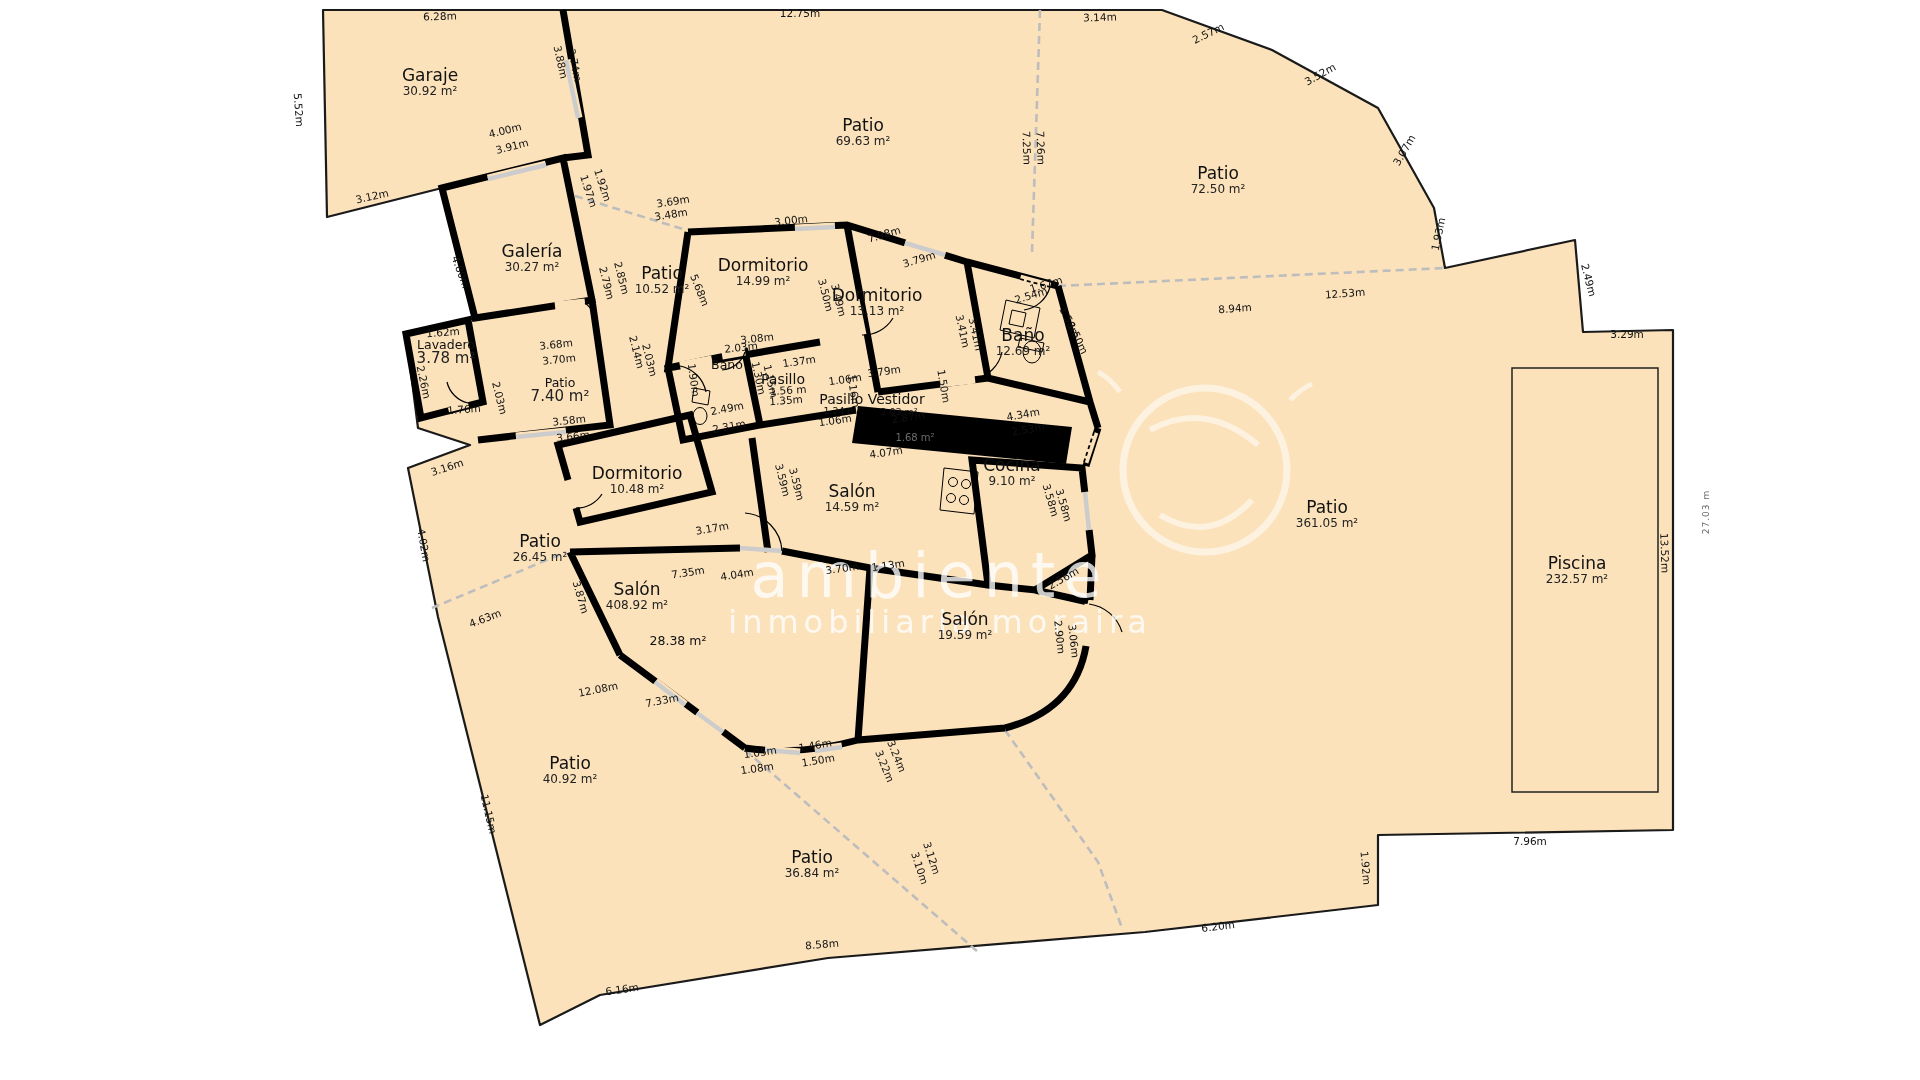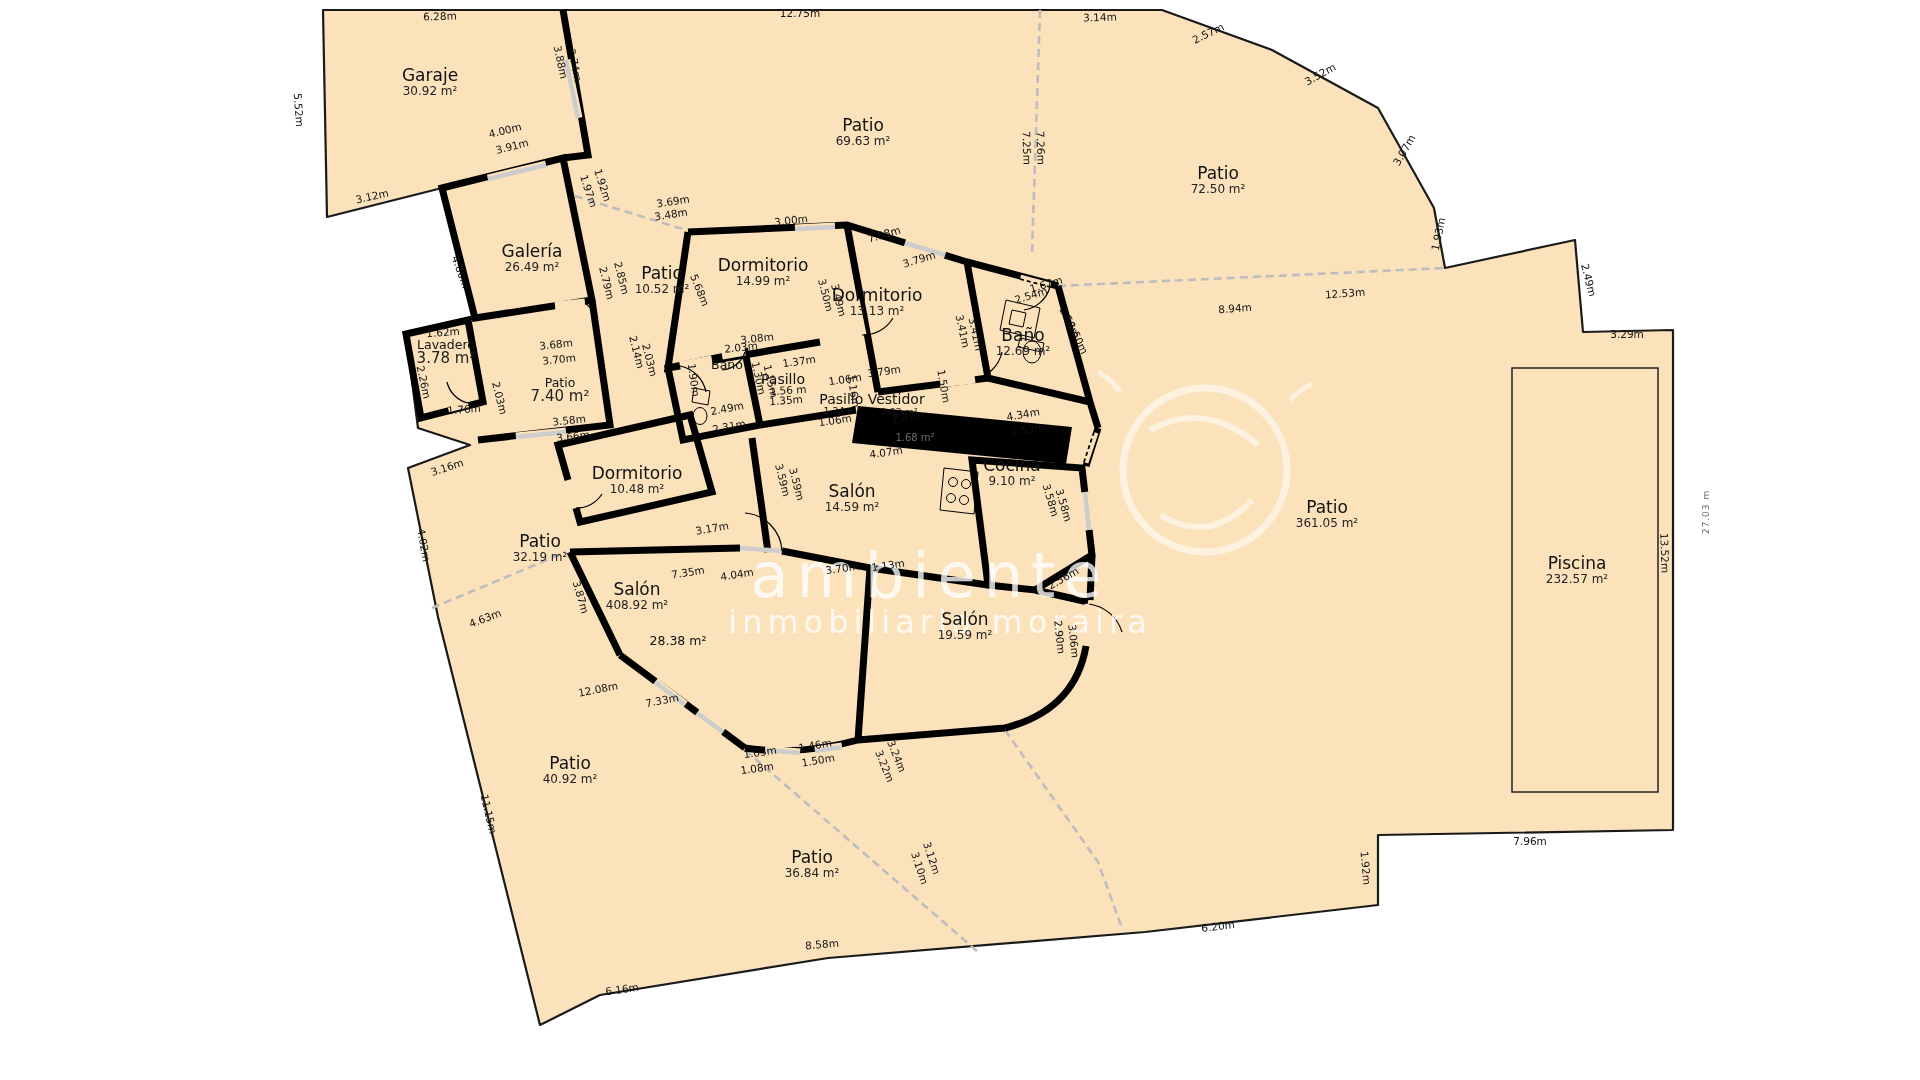--- a/index.html
+++ b/index.html
@@ -165,21 +165,21 @@
       <div class="room" style="left: 863px; top: 132px;">
         <span class="rname">Patio</span>
         <span class="rarea">69.63 m²</span>
       </div>
       <div class="room" style="left: 1218px; top: 180px;">
         <span class="rname">Patio</span>
         <span class="rarea">72.50 m²</span>
       </div>
       <div class="room" style="left: 532px; top: 258px;">
         <span class="rname">Galería</span>
-        <span class="rarea">26.49 m²</span>
+        <span class="rarea">30.27 m²</span>
       </div>
       <div class="room" style="left: 662px; top: 280px;">
         <span class="rname">Patio</span>
         <span class="rarea">10.52 m²</span>
       </div>
       <div class="room" style="left: 763px; top: 272px;">
         <span class="rname">Dormitorio</span>
         <span class="rarea">14.99 m²</span>
       </div>
       <div class="room" style="left: 877px; top: 302px;">
@@ -222,21 +222,21 @@
       <div class="room" style="left: 965px; top: 626px;">
         <span class="rname">Salón</span>
         <span class="rarea">19.59 m²</span>
       </div>
       <div class="room" style="left: 637px; top: 596px;">
         <span class="rname">Salón</span>
         <span class="rarea">408.92 m²</span>
       </div>
       <div class="room" style="left: 540px; top: 548px;">
         <span class="rname">Patio</span>
-        <span class="rarea">32.19 m²</span>
+        <span class="rarea">26.45 m²</span>
       </div>
       <div class="room" style="left: 570px; top: 770px;">
         <span class="rname">Patio</span>
         <span class="rarea">40.92 m²</span>
       </div>
       <div class="room" style="left: 812px; top: 864px;">
         <span class="rname">Patio</span>
         <span class="rarea">36.84 m²</span>
       </div>
       <div class="room" style="left: 1327px; top: 514px;">

